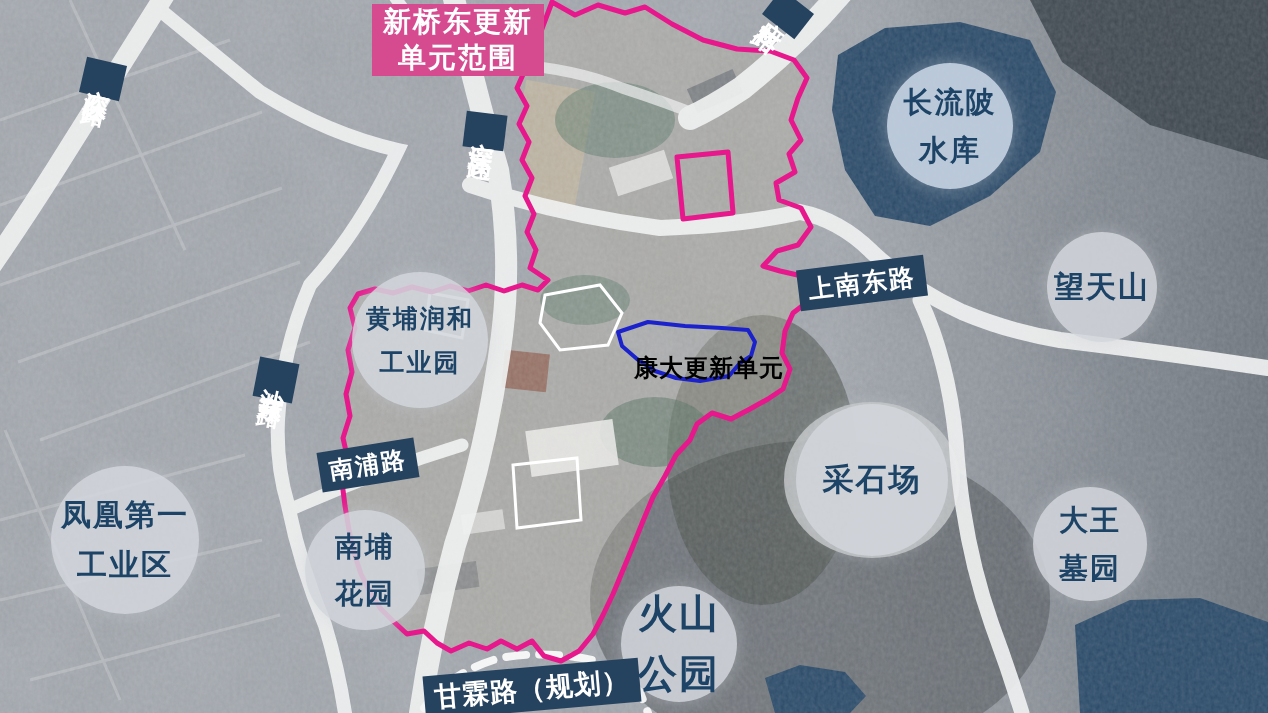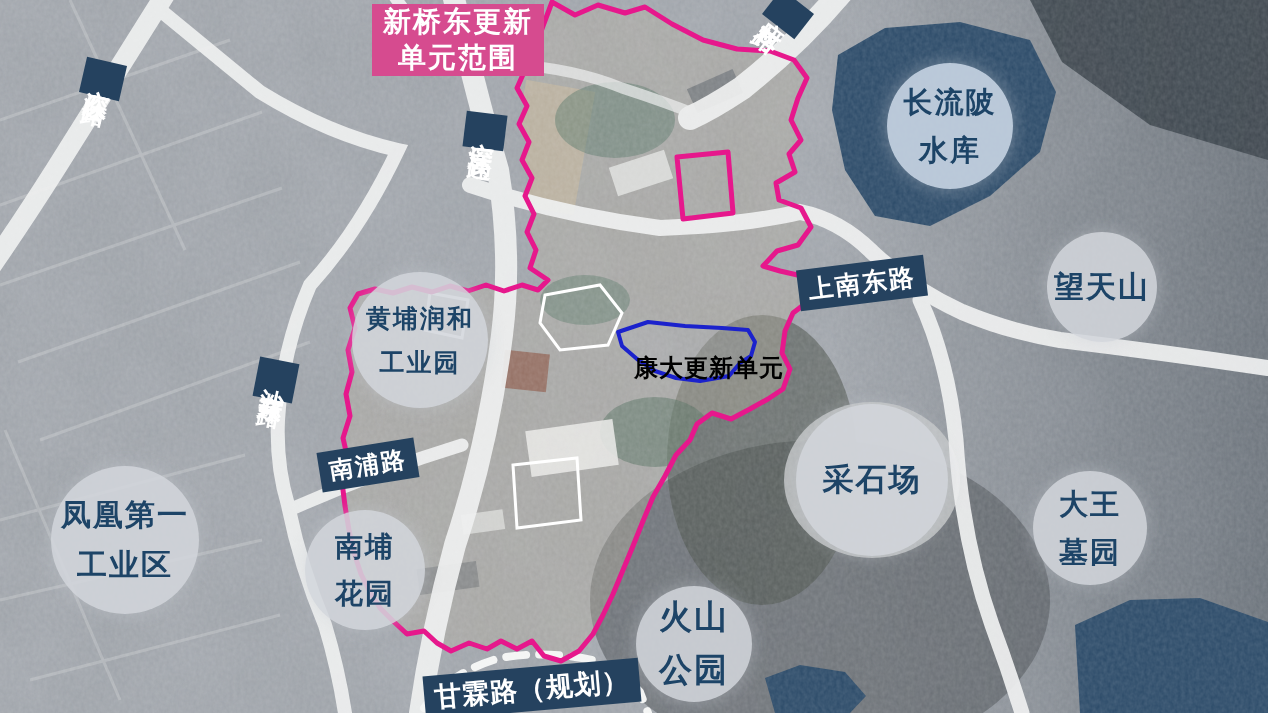--- a/index.html
+++ b/index.html
@@ -158,25 +158,25 @@
     <div class="circle reservoir" style="left:950px;top:126px;width:126px;height:126px;font-size:29px;">
       <span>长流陂</span>
       <span>水库</span>
     </div>
     <div class="circle" style="left:872px;top:480px;width:152px;height:152px;font-size:31px;">
       <span>采石场</span>
     </div>
     <div class="circle" style="left:1102px;top:287px;width:110px;height:110px;font-size:30px;">
       <span>望天山</span>
     </div>
-    <div class="circle" style="left:1090px;top:528px;width:114px;height:114px;font-size:29px;">
+    <div class="circle" style="left:1090px;top:544px;width:114px;height:114px;font-size:29px;">
       <span>大王</span>
       <span>墓园</span>
     </div>
-    <div class="circle" style="left:694px;top:644px;width:116px;height:116px;font-size:33px;font-family:Liberation Serif, serif;">
+    <div class="circle" style="left:679px;top:644px;width:116px;height:116px;font-size:39px;font-family:Liberation Serif, serif;">
       <span>火山</span>
       <span>公园</span>
     </div>
 
     <div class="tag v" style="left:103px;top:79px;font-size:25px;transform:translate(-50%,-50%) rotate(13deg);">广深公路</div>
     <div class="tag v" style="left:485px;top:131px;font-size:25px;transform:translate(-50%,-50%) rotate(7deg);">广深高速</div>
     <div class="tag v" style="left:788px;top:14px;font-size:25px;transform:translate(-50%,-50%) rotate(38deg);">庄村路</div>
     <div class="tag" style="left:862px;top:283px;font-size:25px;transform:translate(-50%,-50%) rotate(-7deg);letter-spacing:2px;">上南东路</div>
     <div class="tag v" style="left:276px;top:380px;font-size:24px;transform:translate(-50%,-50%) rotate(11deg);">沙井东环路</div>
     <div class="tag" style="left:368px;top:465px;font-size:24px;transform:translate(-50%,-50%) rotate(-9deg);letter-spacing:2px;">南浦路</div>

